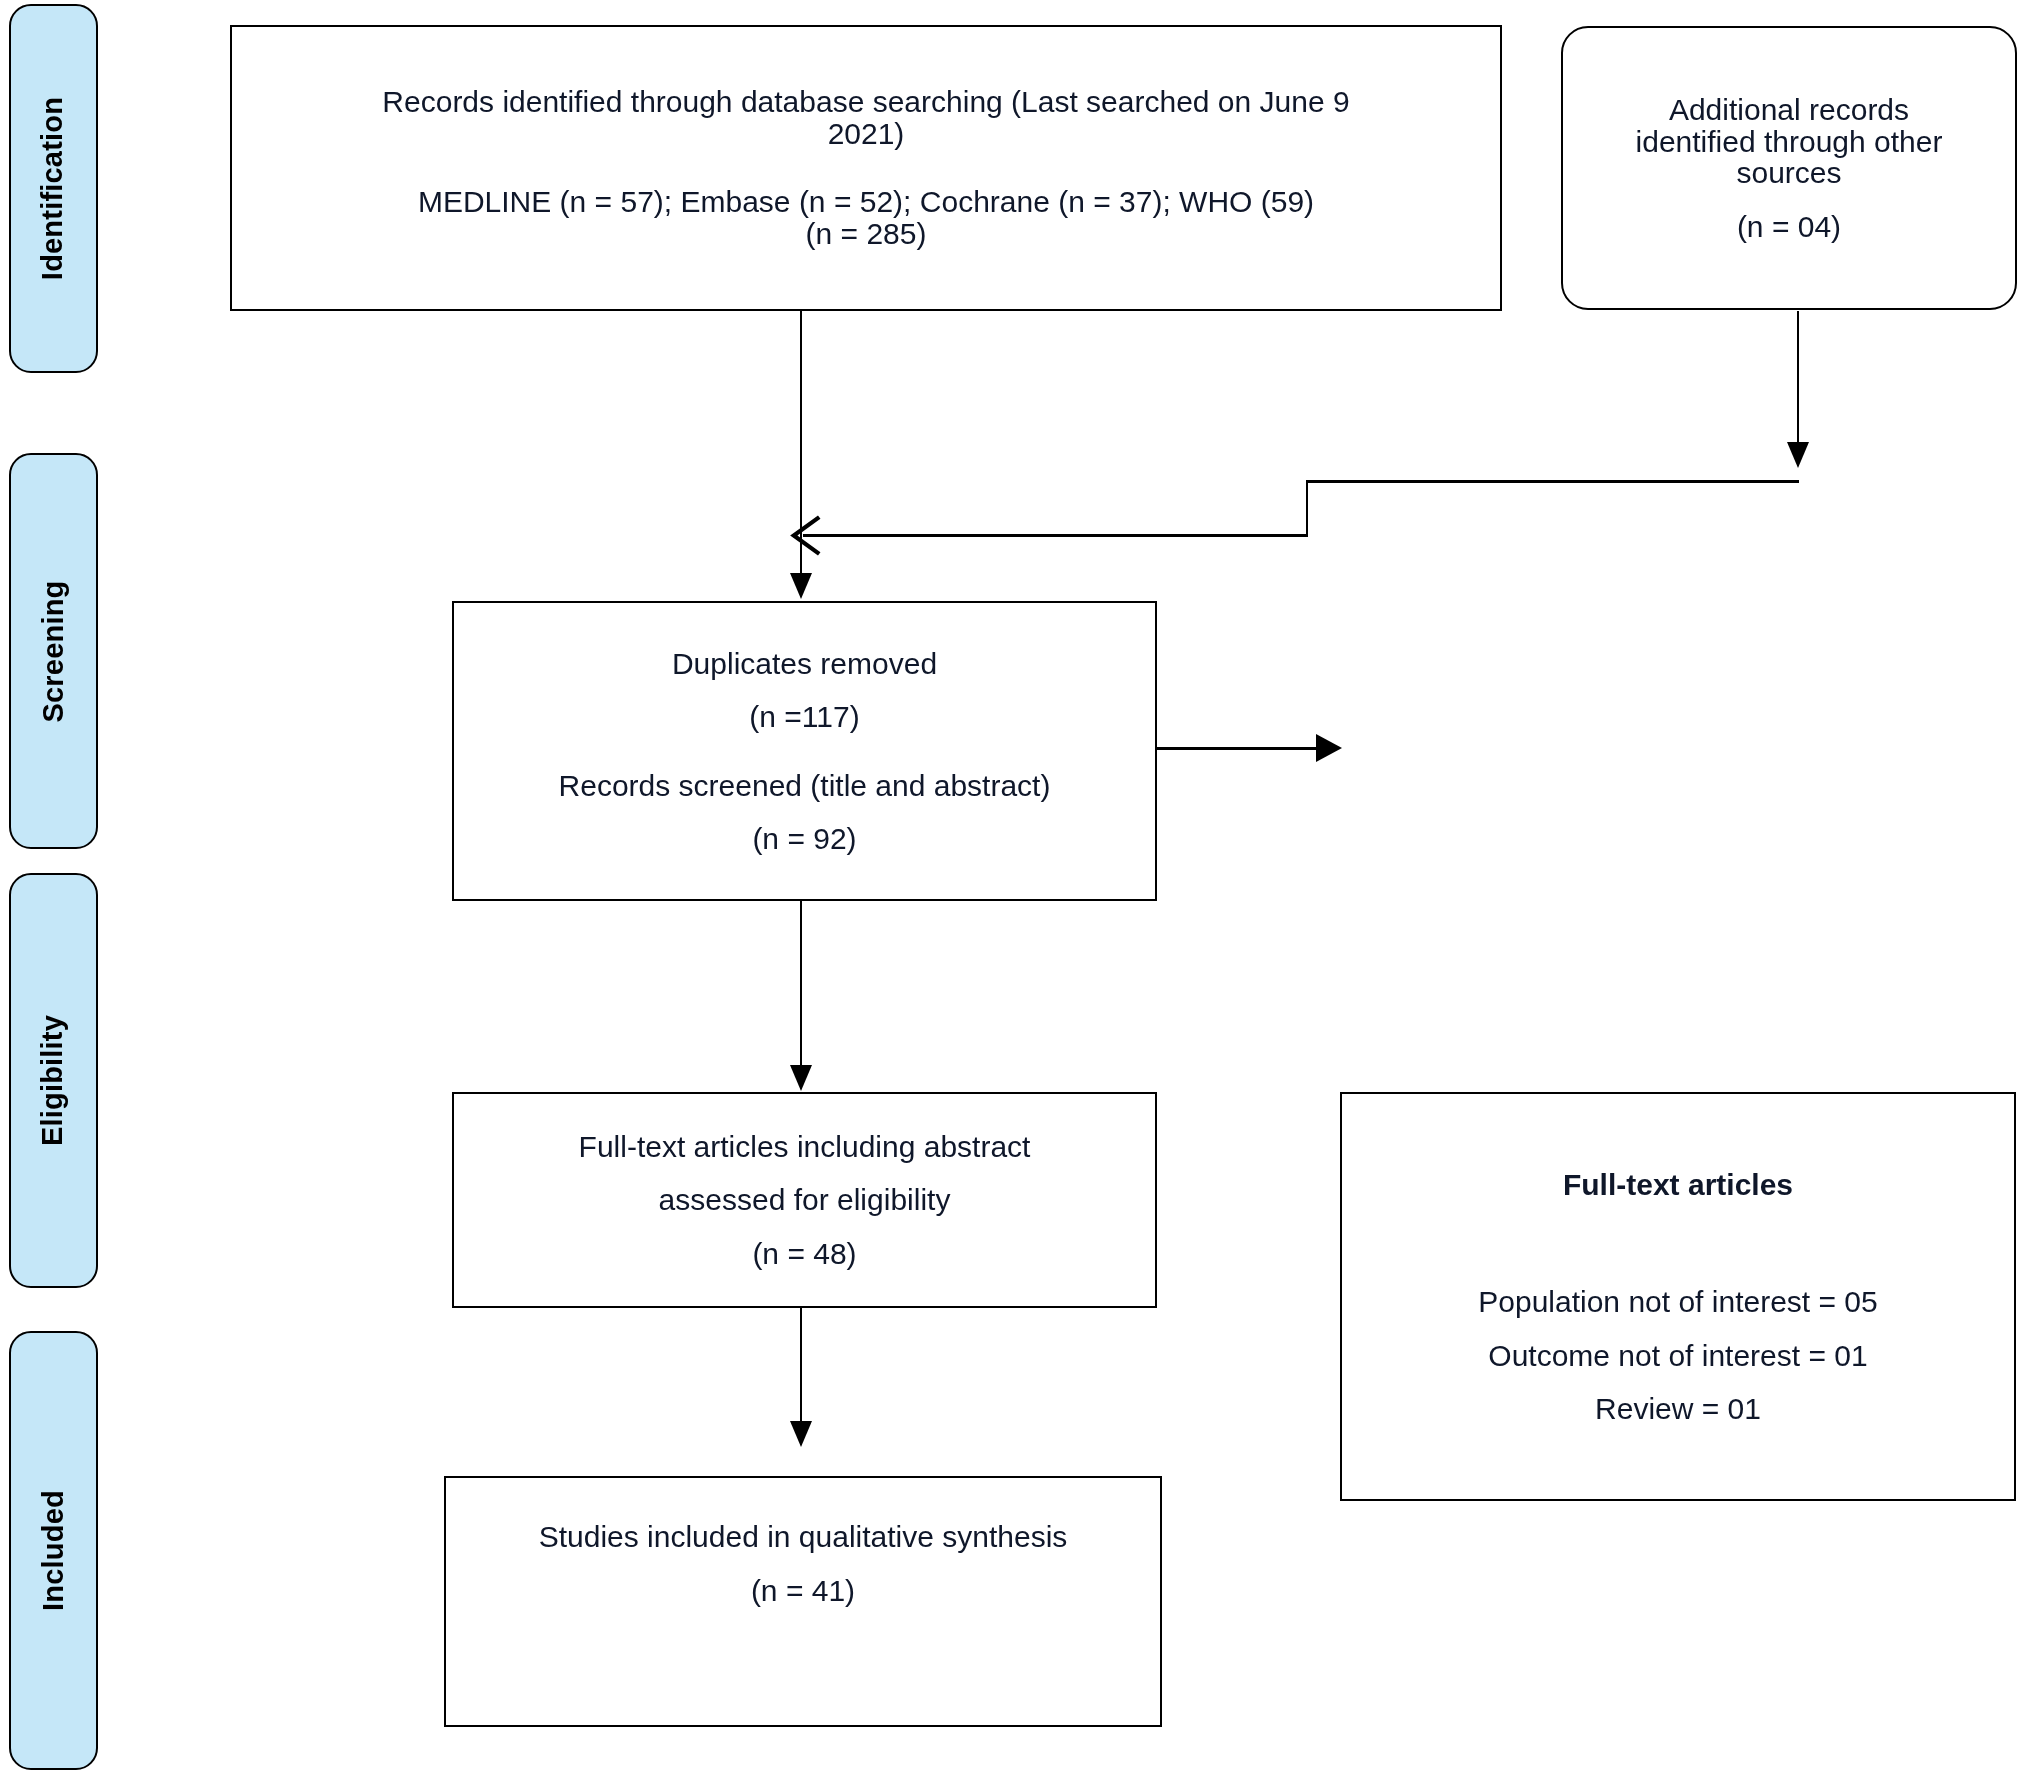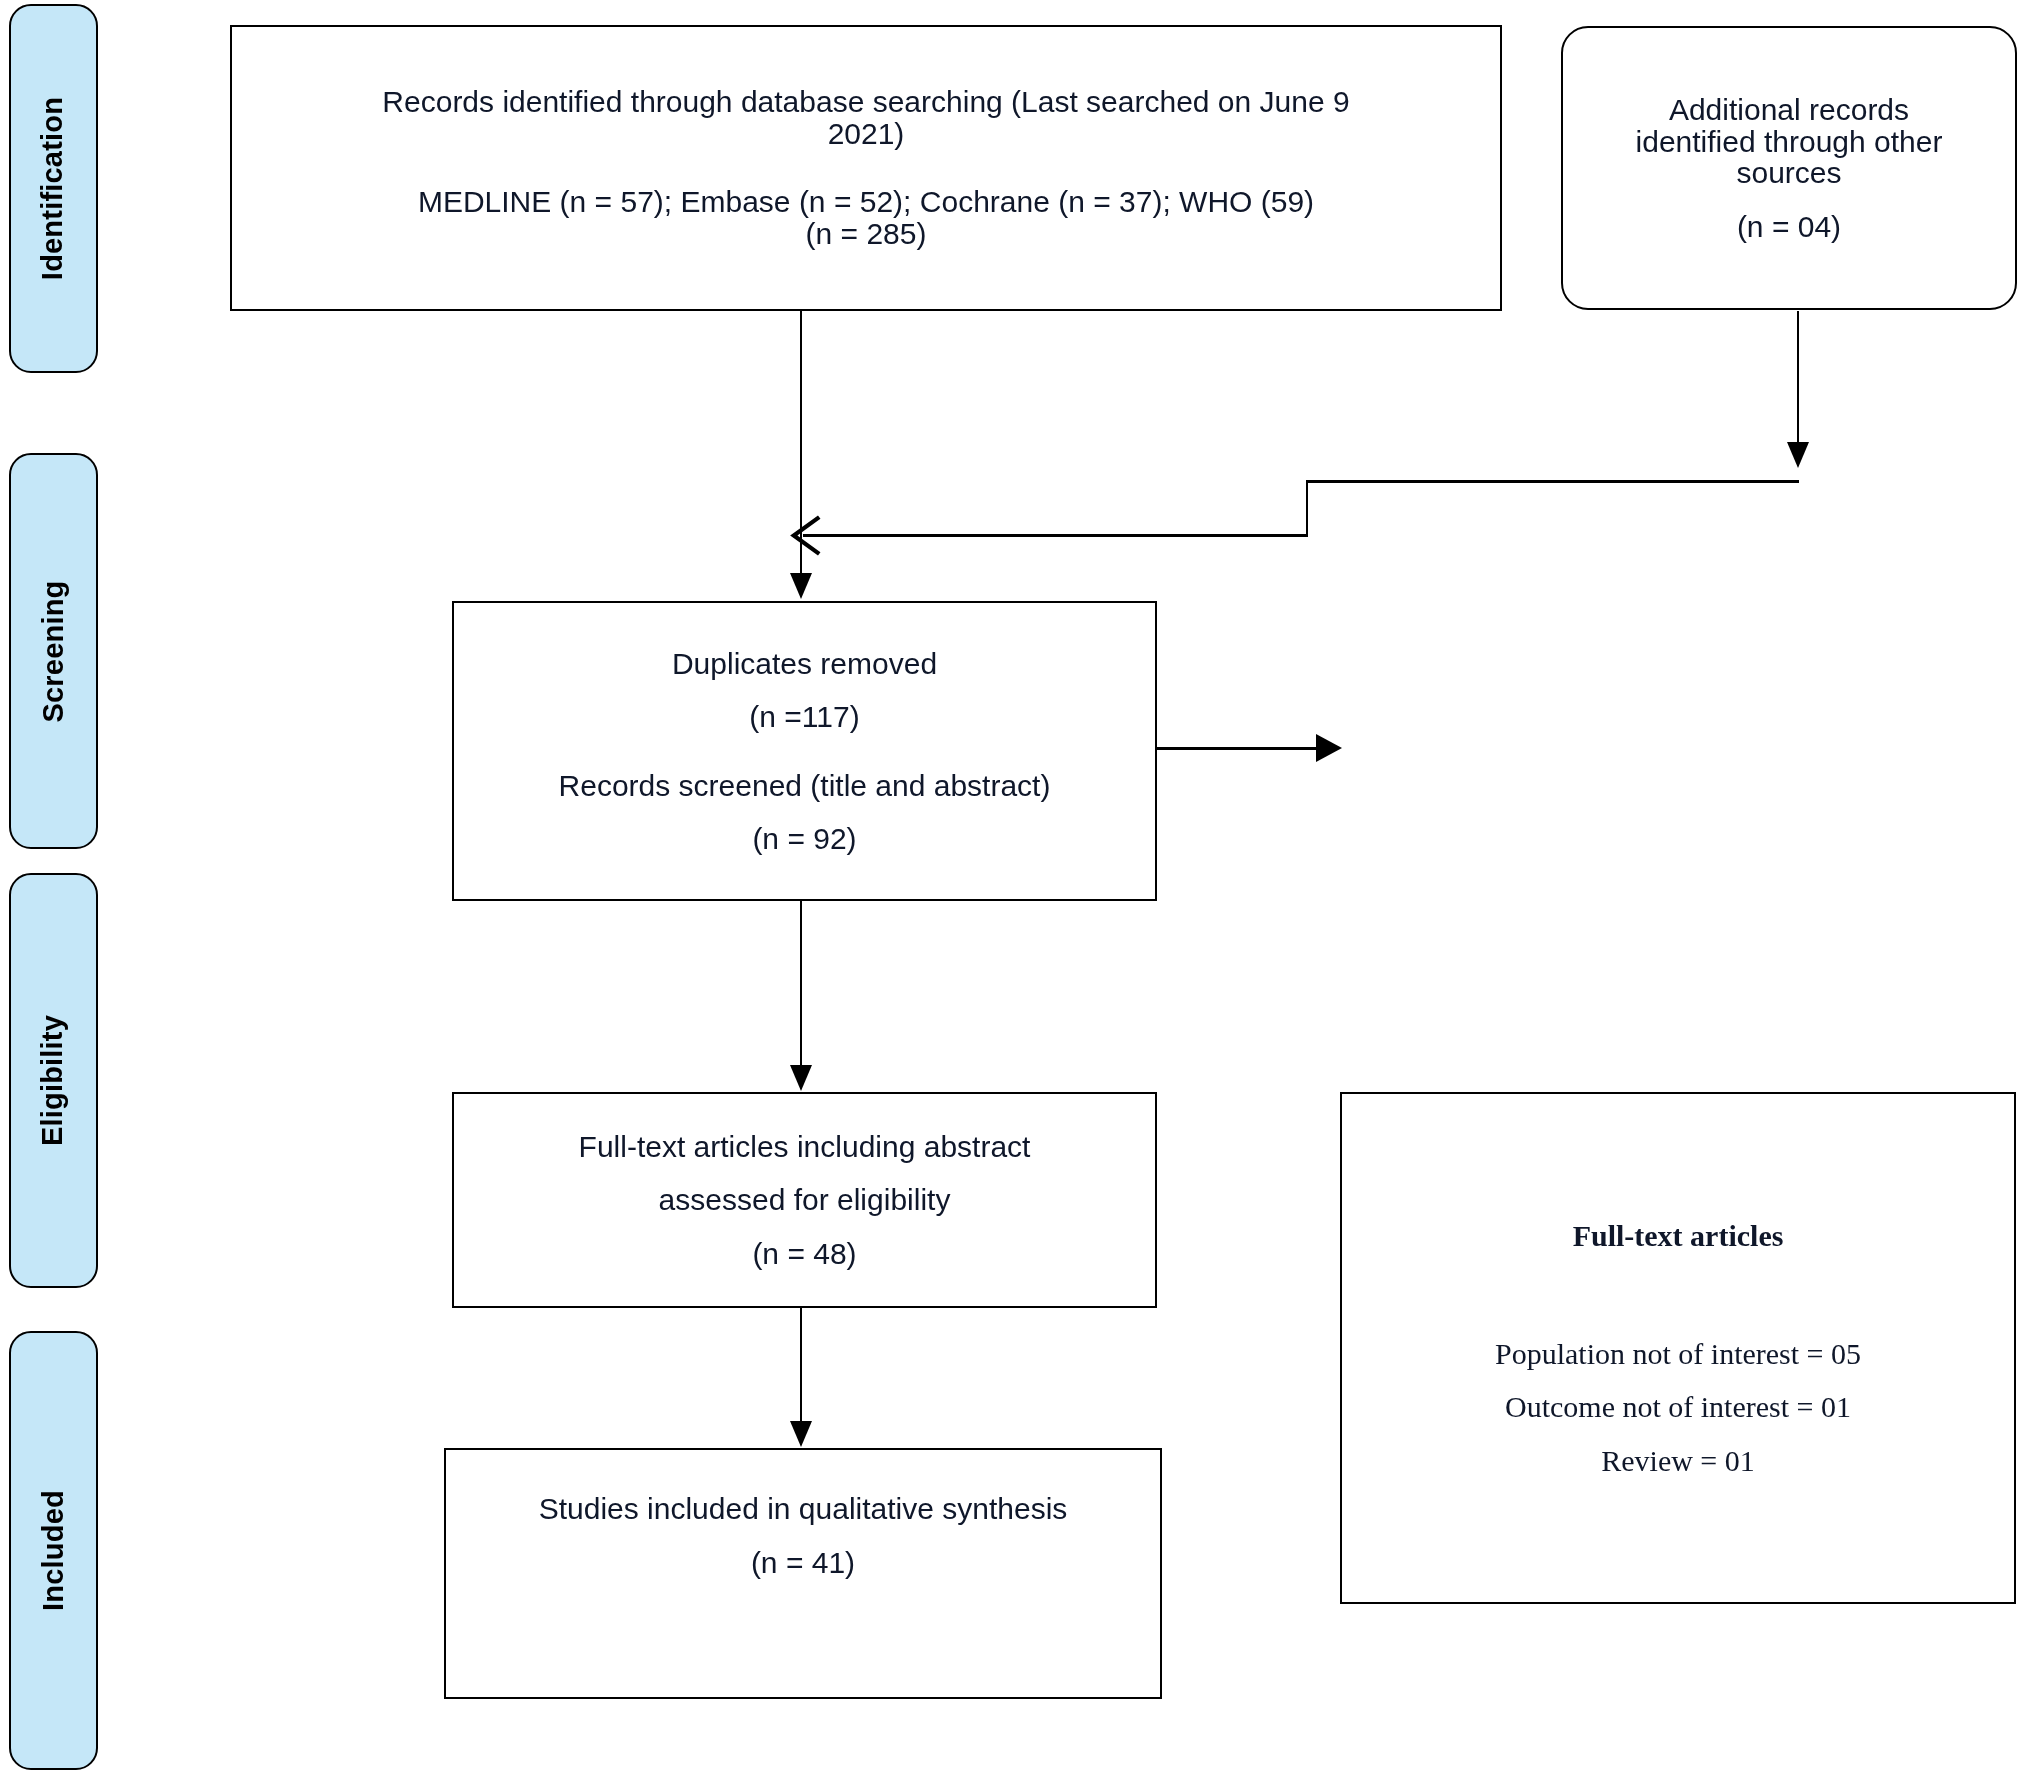--- a/index.html
+++ b/index.html
@@ -40,21 +40,21 @@
   .box {
     position: absolute;
     background: #ffffff;
     border: 2.8px solid #000000;
     box-sizing: border-box;
     display: flex;
     flex-direction: column;
     justify-content: center;
     padding: 4.7px 12.3px;
   }
-  .box.top-aligned { justify-content: flex-start; }
+  .box.top-aligned { justify-content: flex-start; margin-top: 28px; }
   .line {
     text-align: center;
     font-size: 30px;
     line-height: 1.05;
     color: #0f172a;
   }
   .line.bold { font-weight: bold; }
   .gap-s { height: 22px; }
   .gap-m { height: 37px; }
   .gap-l { height: 49px; }
@@ -156,21 +156,21 @@
   <div class="arrow-down" style="left:790px; top:1065px;"></div>
 
   <div class="box" style="left:452px; top:1092px; width:705px; height:216px;">
     <div class="line">Full-text articles including abstract</div>
     <div class="gap-s"></div>
     <div class="line">assessed for eligibility</div>
     <div class="gap-s"></div>
     <div class="line">(n = 48)</div>
   </div>
 
-  <div class="box" style="left:1340px; top:1092px; width:676px; height:512px;font-family:Liberation Serif, serif;">
+  <div class="box" style="left:1340px; top:1092px; width:676px; height:409px;">
     <div class="line bold">Full-text articles</div>
     <div class="gap-m"></div>
     <div class="gap-l"></div>
     <div class="line">Population not of interest = 05</div>
     <div class="gap-s"></div>
     <div class="line">Outcome not of interest =  01</div>
     <div class="gap-s"></div>
     <div class="line">Review = 01</div>
   </div>
 

